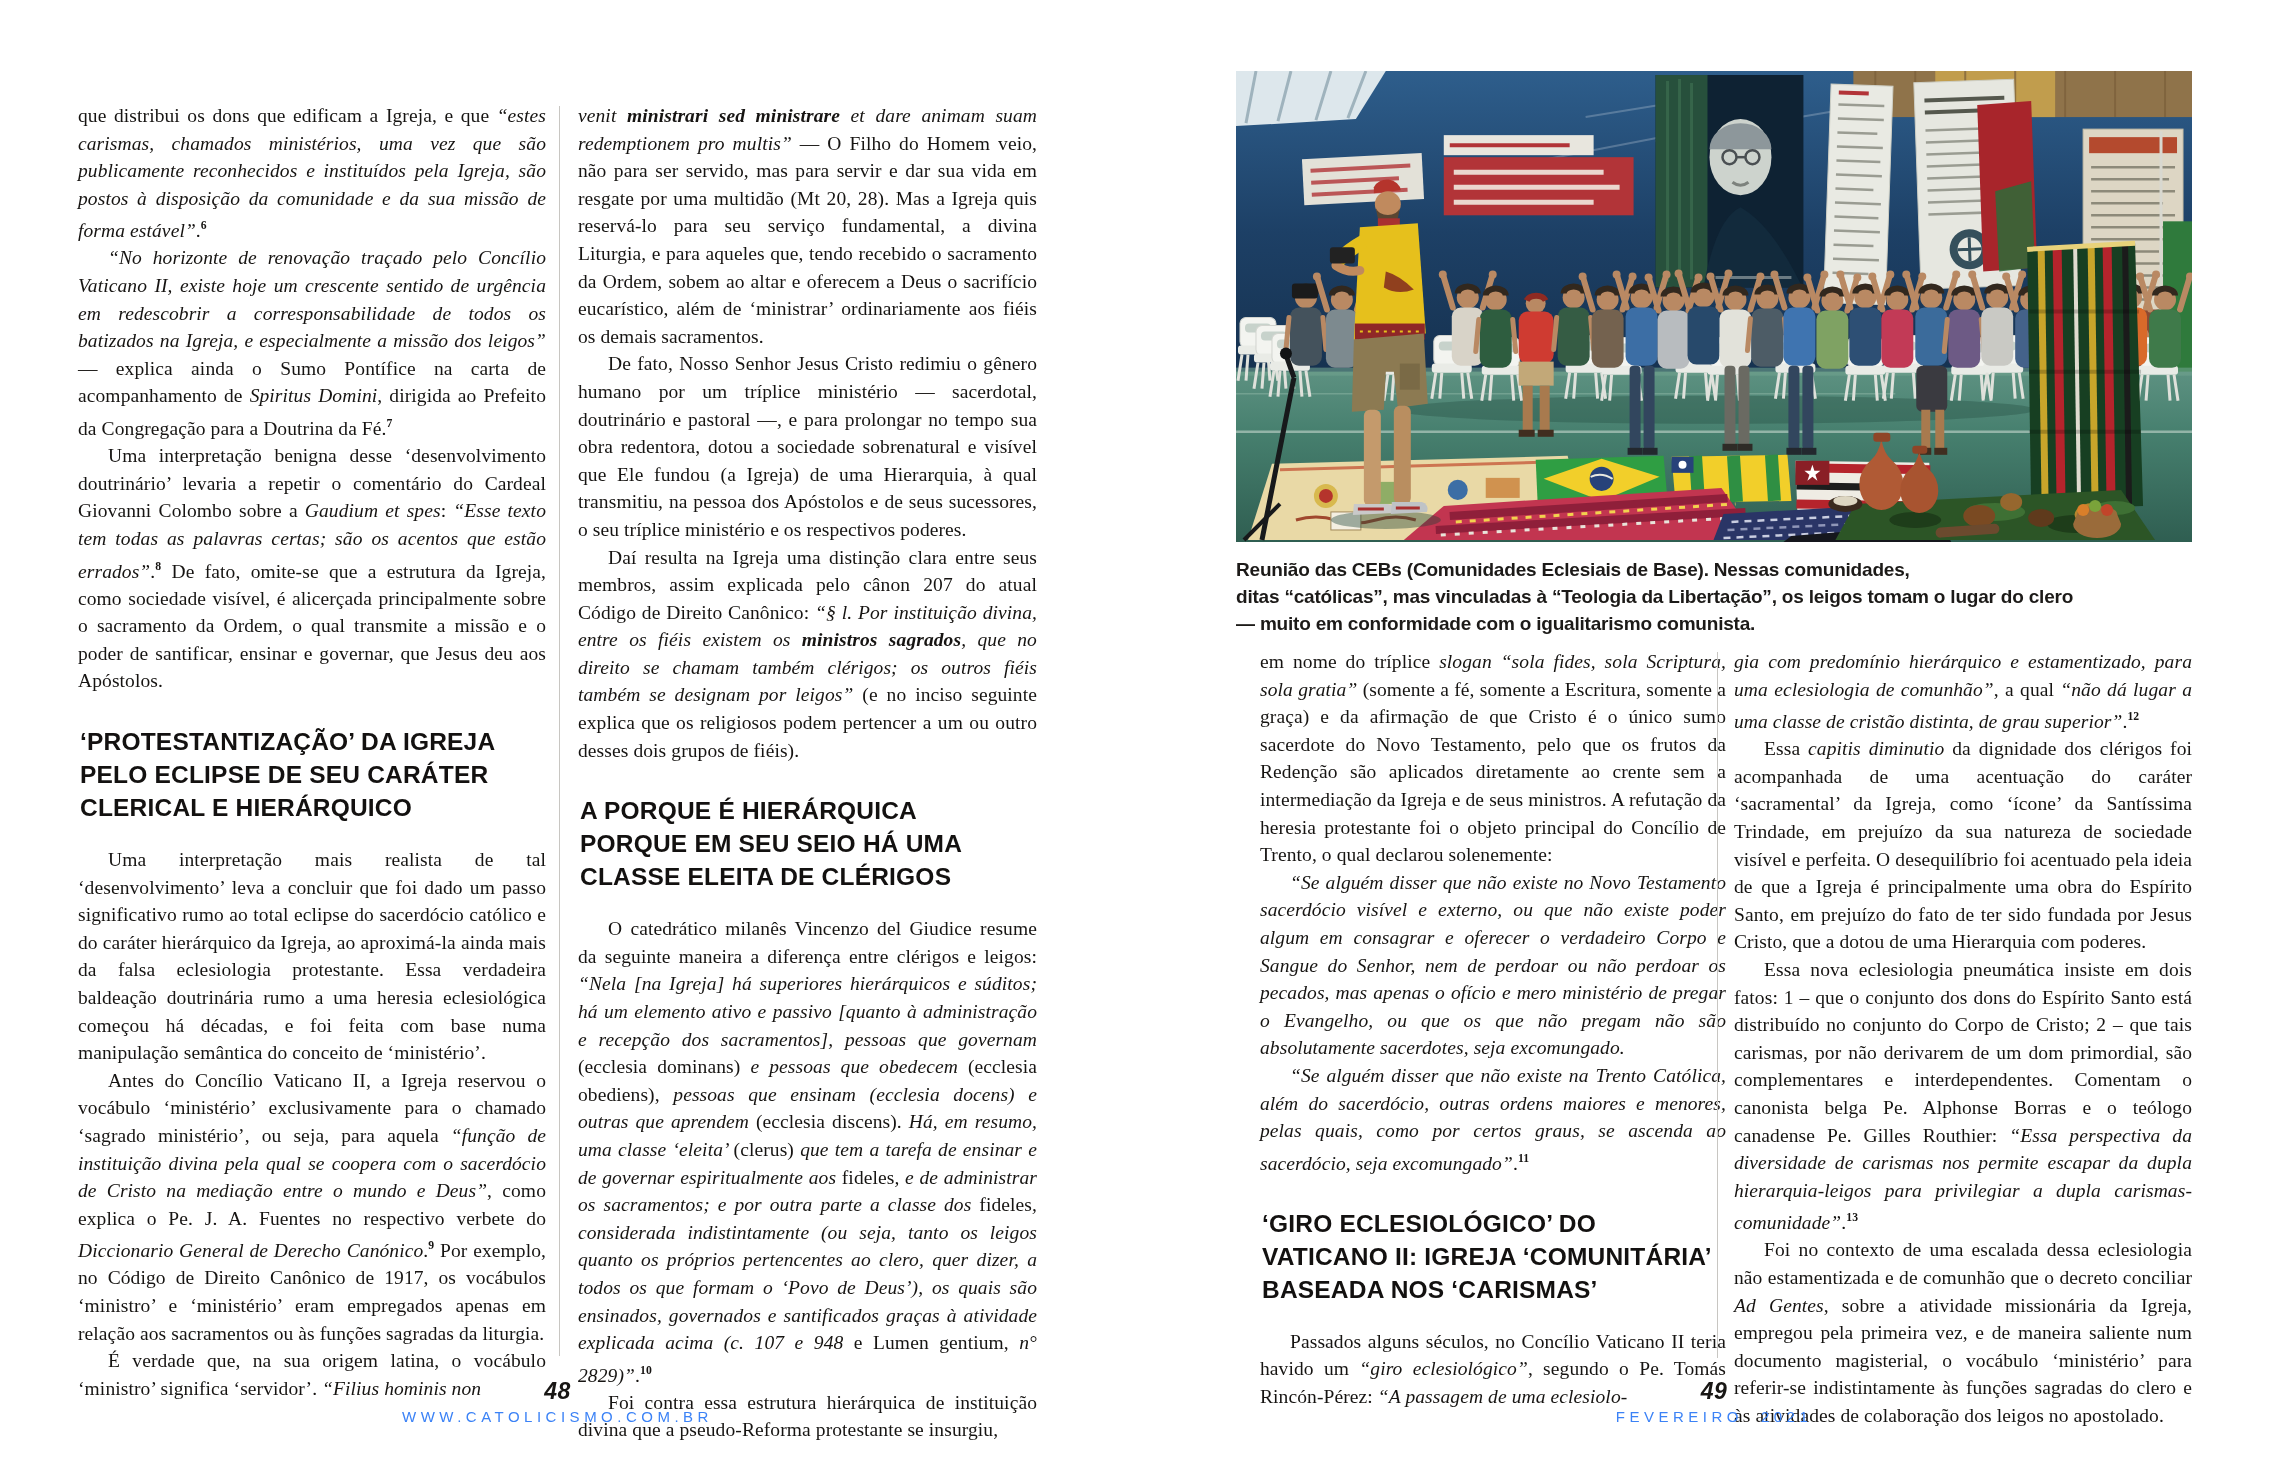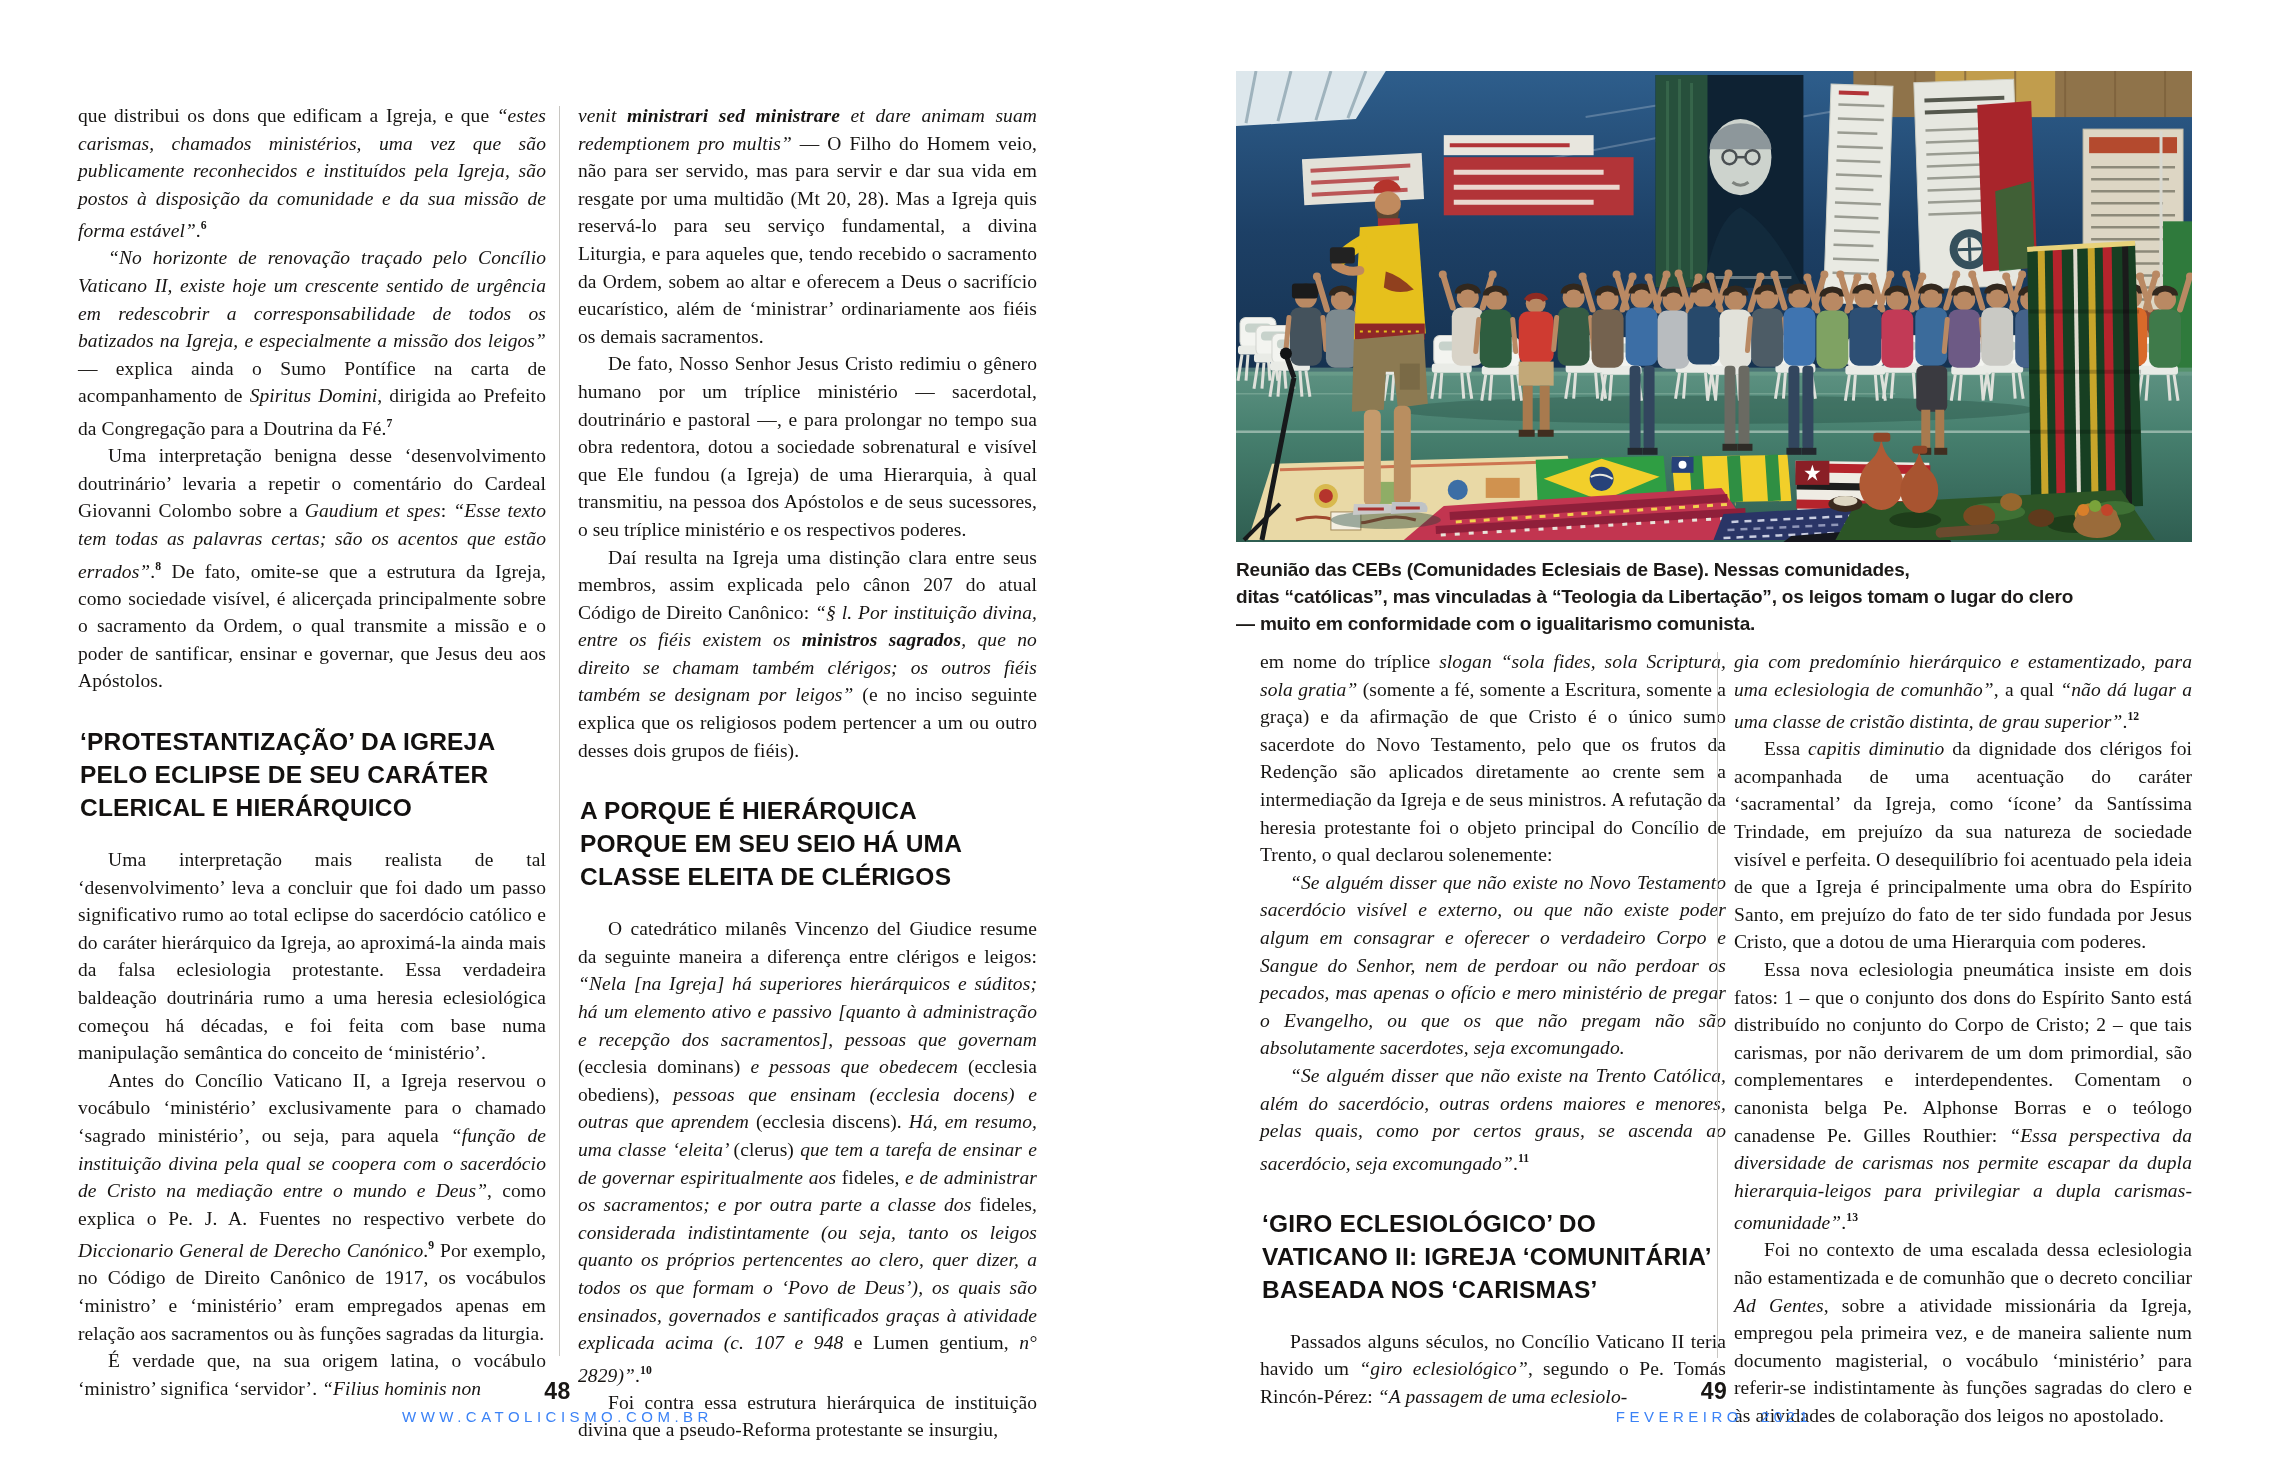--- a/index.html
+++ b/index.html
@@ -40,21 +40,21 @@
   .photo svg{display:block;width:100%;height:100%;}
   .caption{
     position:absolute;left:1236px;top:556px;width:956px;
     font-family:"Liberation Sans", sans-serif;
     font-weight:bold;font-size:19px;line-height:27px;
     text-align:left;color:#1c1a18;letter-spacing:-.2px;
   }
   .pfoot{position:absolute;text-align:center;font-family:"Liberation Sans", sans-serif;}
   #f48{left:78px;top:1378px;width:959px;}
   #f49{left:1236px;top:1378px;width:956px;}
-  .pnum{font-weight:bold;font-size:23px;line-height:26px;color:#181614;letter-spacing:.5px;}
+  .pnum{font-weight:bold;font-size:23px;line-height:26px;color:#181614;letter-spacing:.5px;font-style:italic;}
   .psub{font-size:15px;letter-spacing:4.5px;color:#3b82f6;margin-top:4px;}
   .psub .yr{margin-left:18px;}
   #c48a{left:78px;top:102px;width:468px;}
   #c48b{left:578px;top:102px;width:459px;}
   #r48{left:559px;top:106px;height:1250px;}
   #c49a{left:1260px;top:648px;width:466px;}
   #c49b{left:1734px;top:648px;width:458px;}
   #r49{left:1717px;top:652px;height:706px;}
 </style>
 </head>

